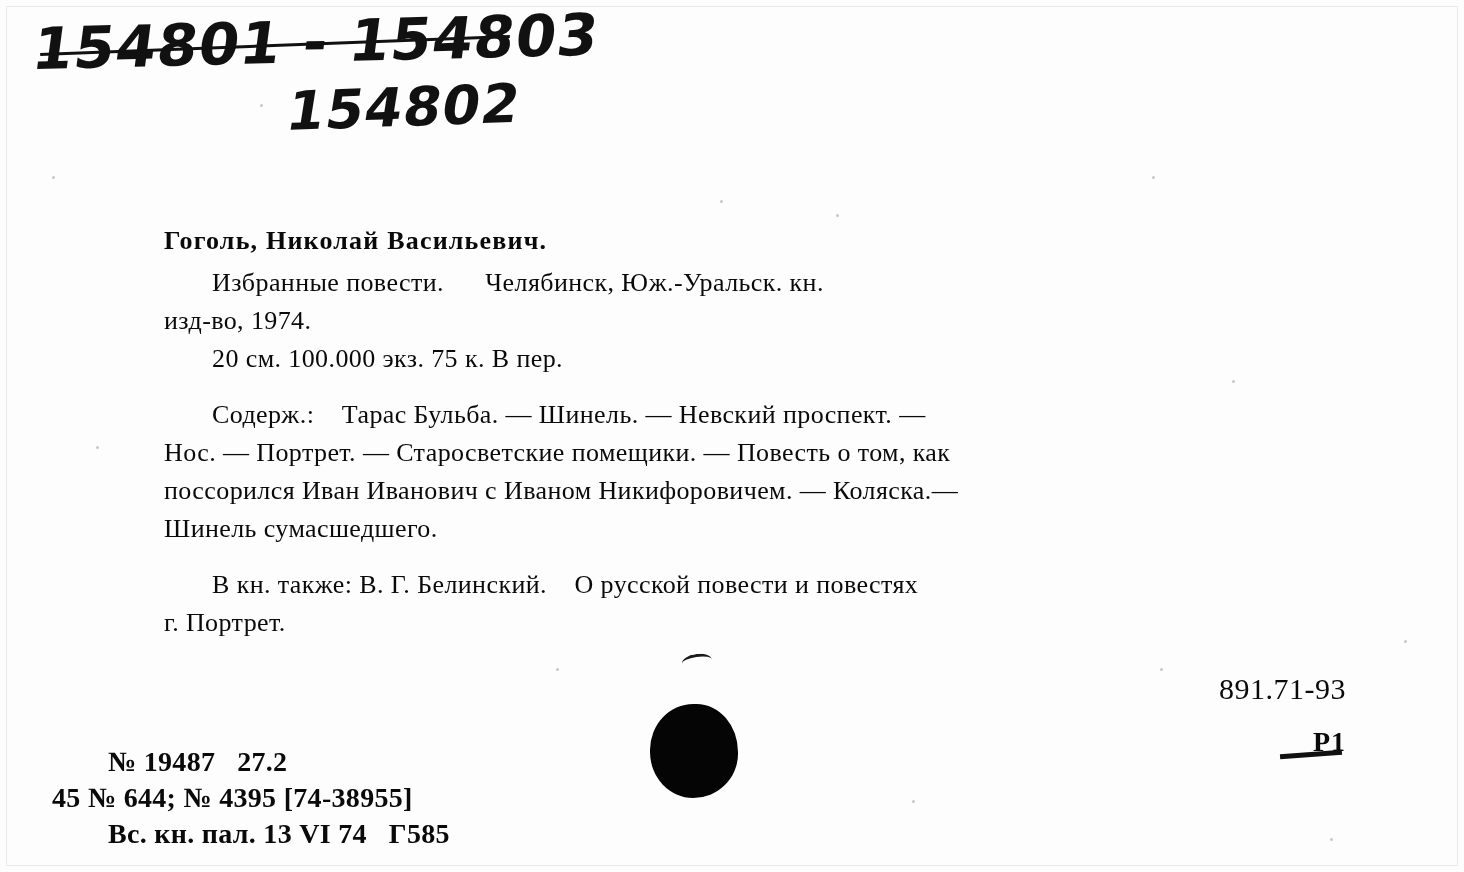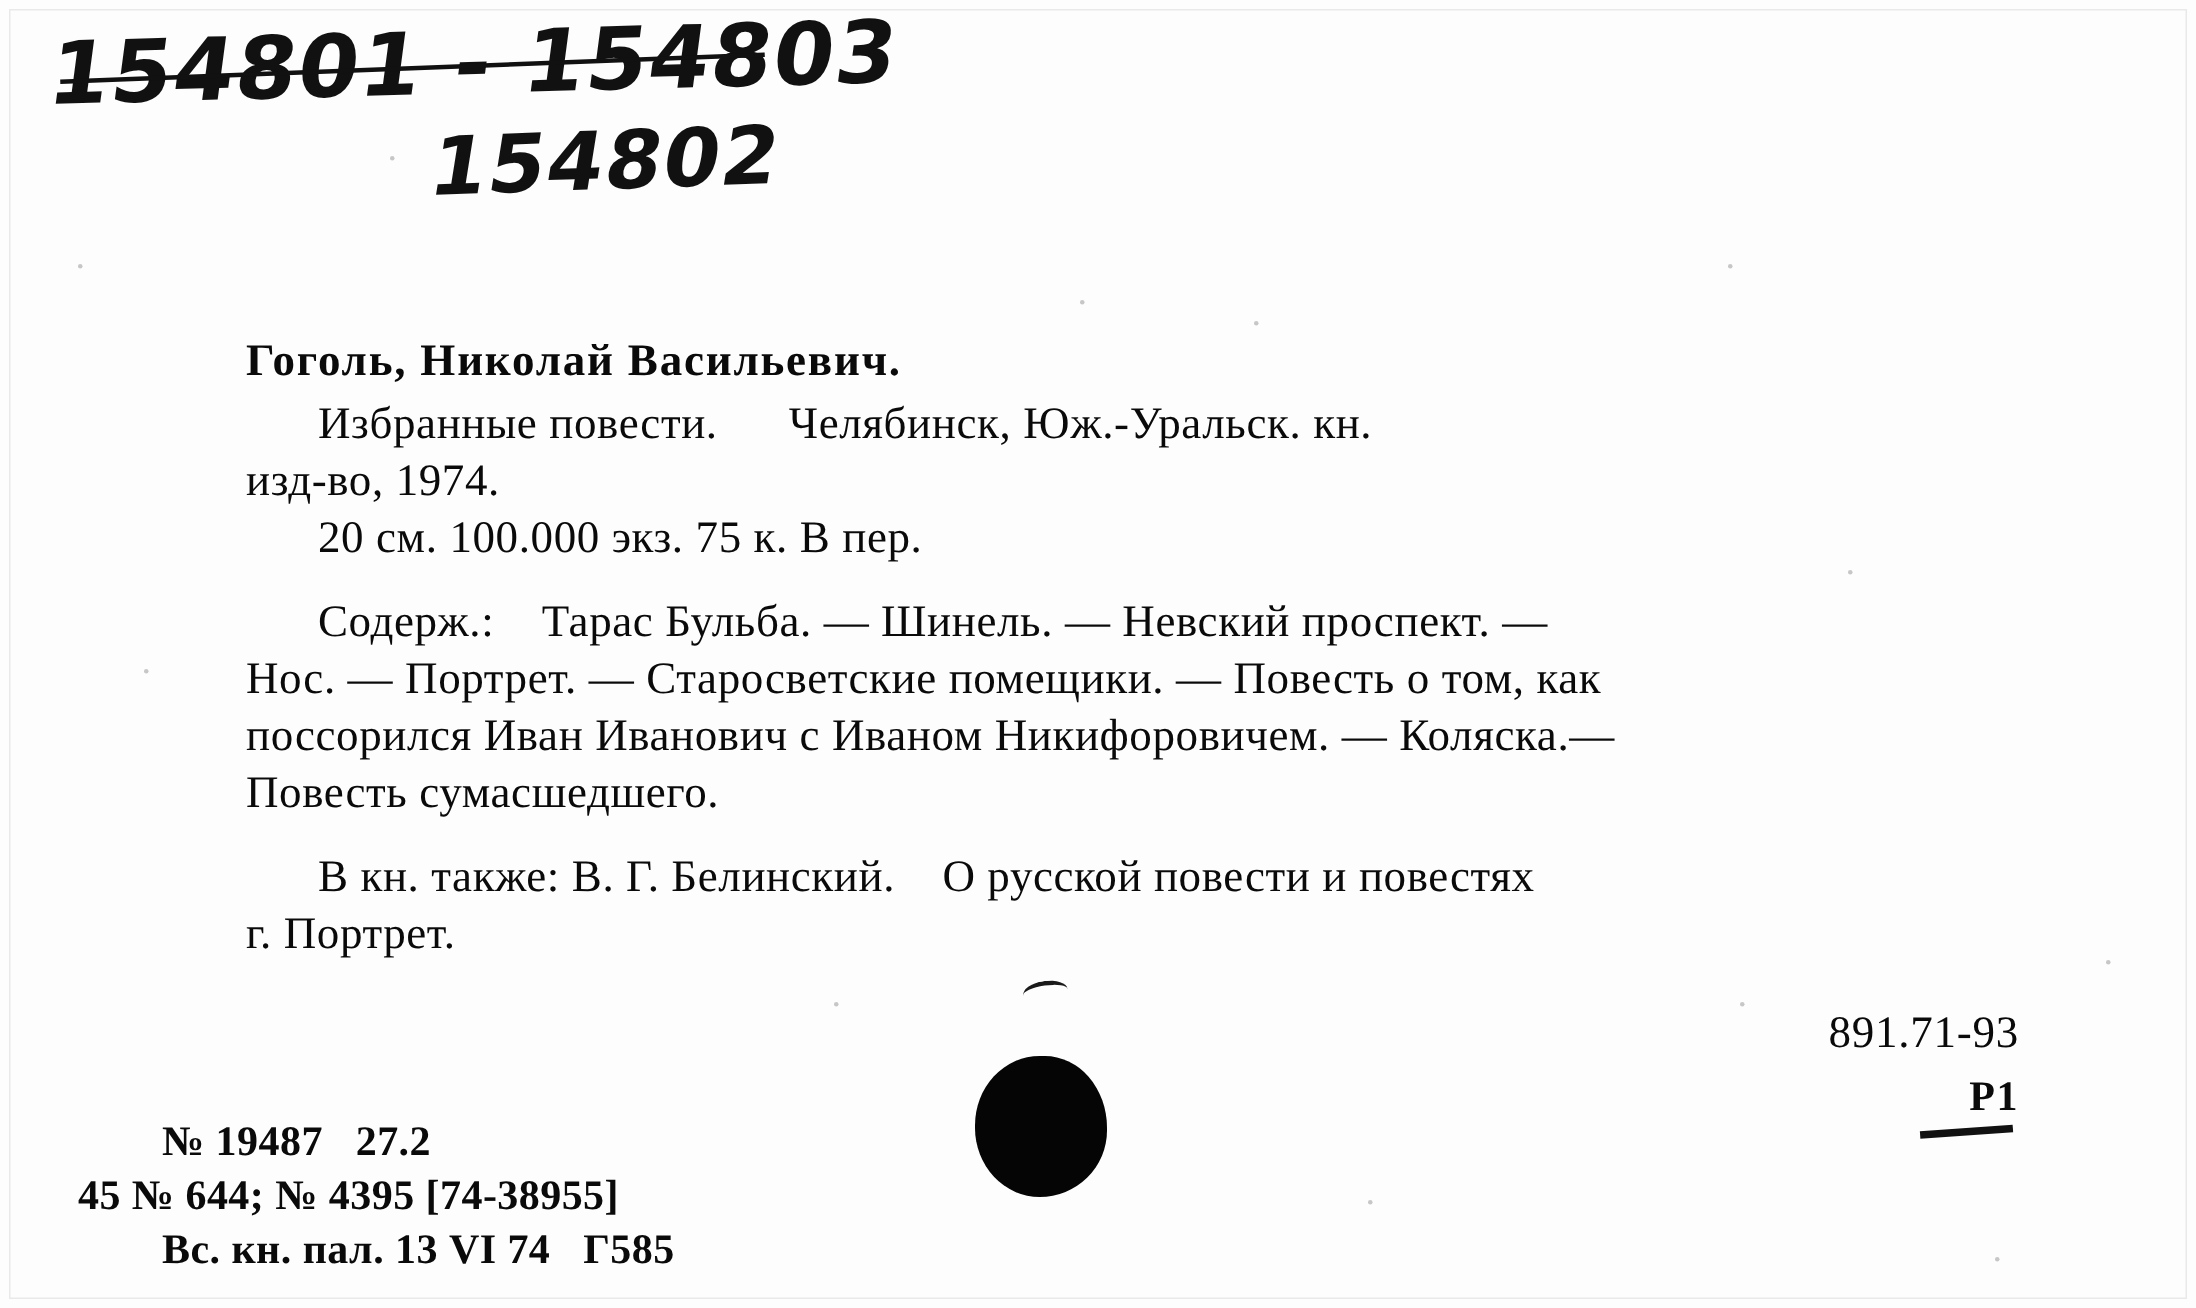--- a/index.html
+++ b/index.html
@@ -66,21 +66,21 @@
     background: #111;
     transform: rotate(-2.2deg);
   }
 
   
   .record {
     position: absolute;
     left: 164px;
     top: 222px;
     width: 1190px;
-    font-size: 30px;
+    font-size: 26px;
     line-height: 38px;
     letter-spacing: 0.4px;
   }
   .record .line { white-space: pre-wrap; }
   .heading {
     font-weight: 700;
     letter-spacing: 1.2px;
     margin-bottom: 4px;
   }
   .indent { padding-left: 48px; }
@@ -92,21 +92,21 @@
     right: 118px;
     top: 672px;
     font-size: 30px;
     letter-spacing: 0.5px;
     text-align: right;
   }
   .call-number .cls {
     font-weight: 700;
     font-size: 28px;
     letter-spacing: 1px;
-    margin-top: 10px;
+    margin-top: 20px;
     text-align: right;
   }
   .call-underline {
     position: absolute;
     right: 122px;
     top: 752px;
     width: 62px;
     height: 5px;
     background: #111;
     transform: rotate(-4deg);
@@ -165,21 +165,21 @@
 
   <div class="record">
     <div class="line heading">Гоголь, Николай Васильевич.</div>
     <div class="line indent">Избранные повести.      Челябинск, Юж.-Уральск. кн.</div>
     <div class="line">изд-во, 1974.</div>
     <div class="line indent">20 см. 100.000 экз. 75 к. В пер.</div>
     <div class="block">
       <div class="line indent">Содерж.:    Тарас Бульба. — Шинель. — Невский проспект. —</div>
       <div class="line">Нос. — Портрет. — Старосветские помещики. — Повесть о том, как</div>
       <div class="line">поссорился Иван Иванович с Иваном Никифоровичем. — Коляска.—</div>
-      <div class="line">Повесть сумасшедшего.</div>
+      <div class="line">Шинель сумасшедшего.</div>
     </div>
     <div class="block">
       <div class="line indent">В кн. также: В. Г. Белинский.    О русской повести и повестях</div>
       <div class="line">г. Портрет.</div>
     </div>
   </div>
 
   <div class="call-number">
     <div>891.71-93</div>
     <div class="cls">Р1</div>

